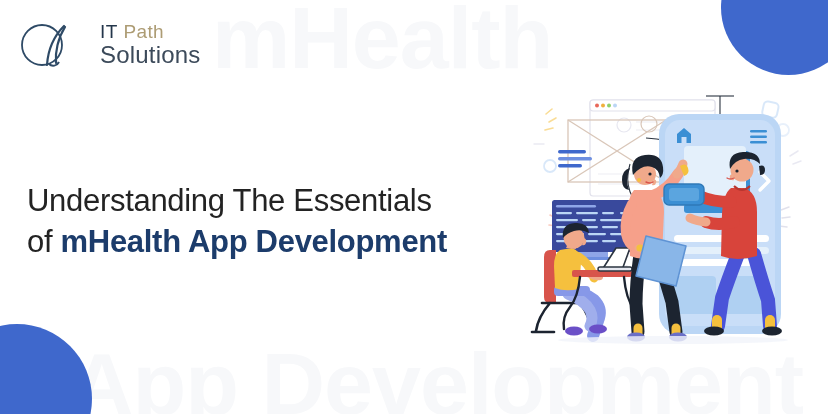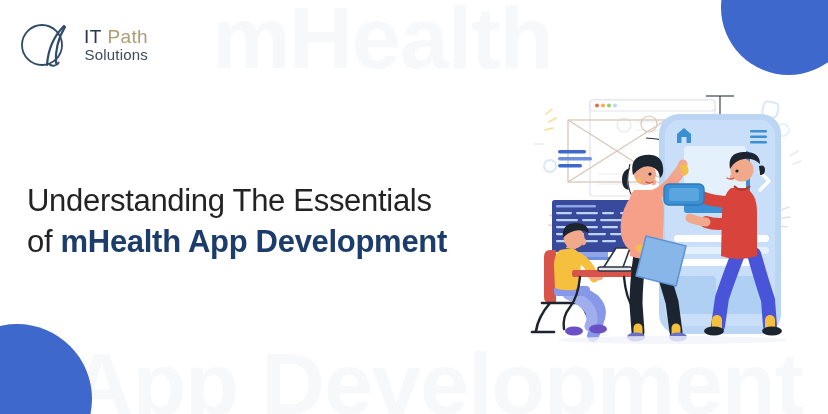--- a/index.html
+++ b/index.html
@@ -58,38 +58,38 @@
     font-size: 88px;
   }
 
   
   .logo {
     position: absolute;
     top: 16px;
     left: 18px;
     display: flex;
     align-items: center;
-    gap: 8px;
+    gap: 24px;
   }
   .logo-mark {
     width: 58px;
     height: 58px;
     flex: 0 0 auto;
   }
   .logo-text {
     display: flex;
     flex-direction: column;
     line-height: 1.08;
   }
   .logo-line1 {
     font-size: 19px;
     letter-spacing: 0.4px;
   }
   .logo-line2 {
-    font-size: 15px;
+    font-size: 24px;
     letter-spacing: 0.2px;
     color: #3C4A5A;
     text-align: right;
   }
   .logo-it { color: #24364B; }
   .logo-path { color: #AD9C74; }
 
   
   .headline {
     position: absolute;

